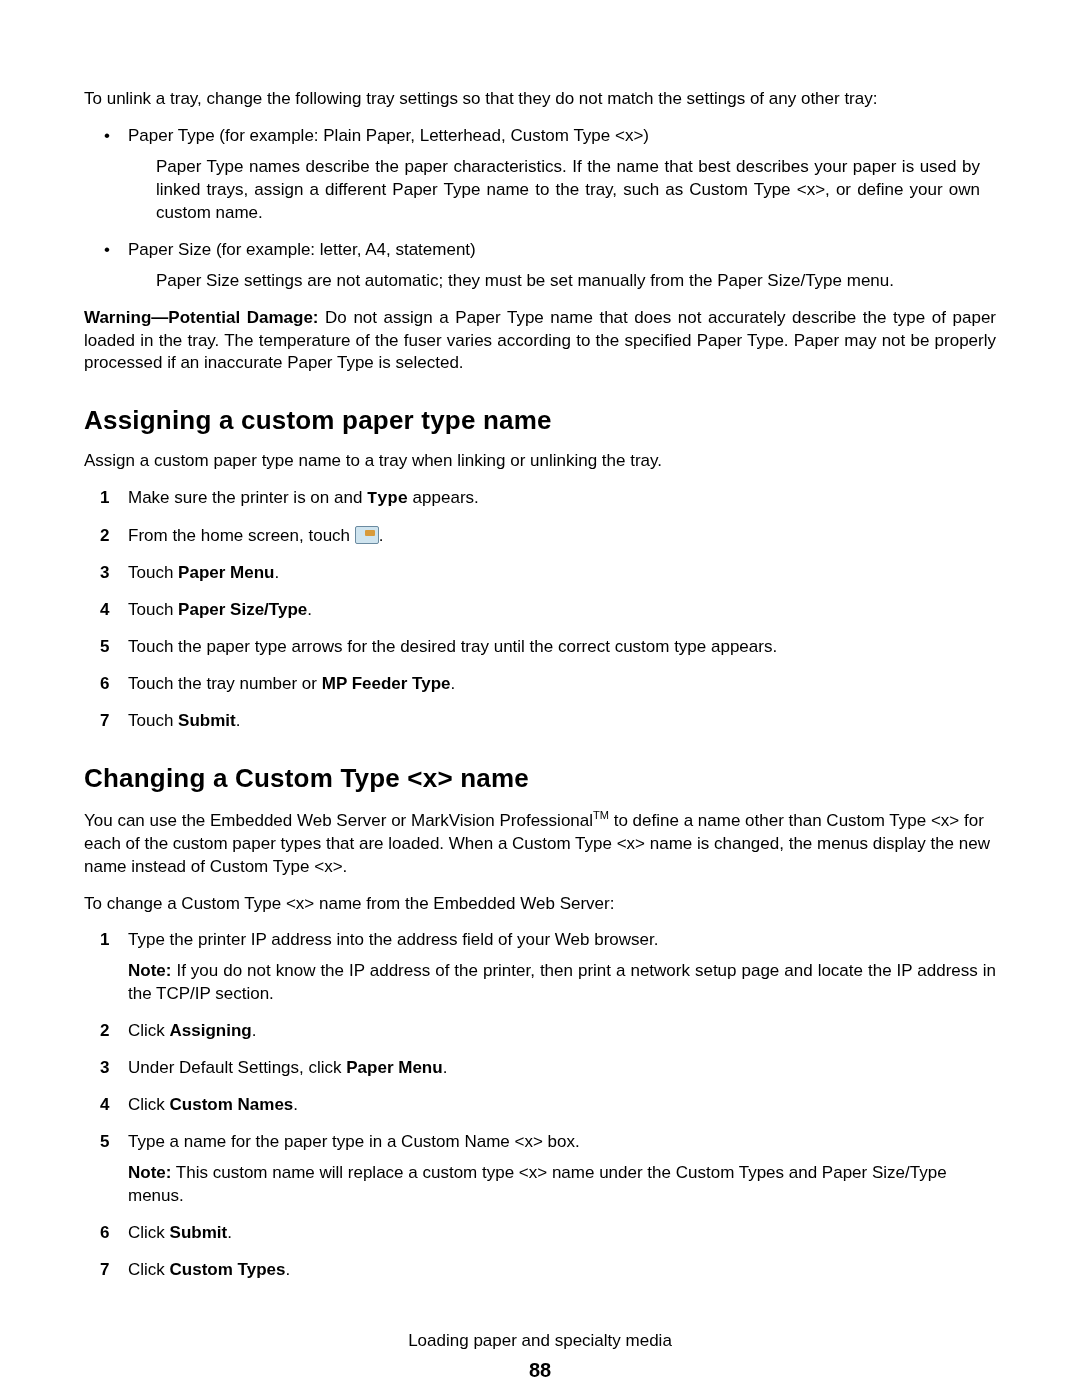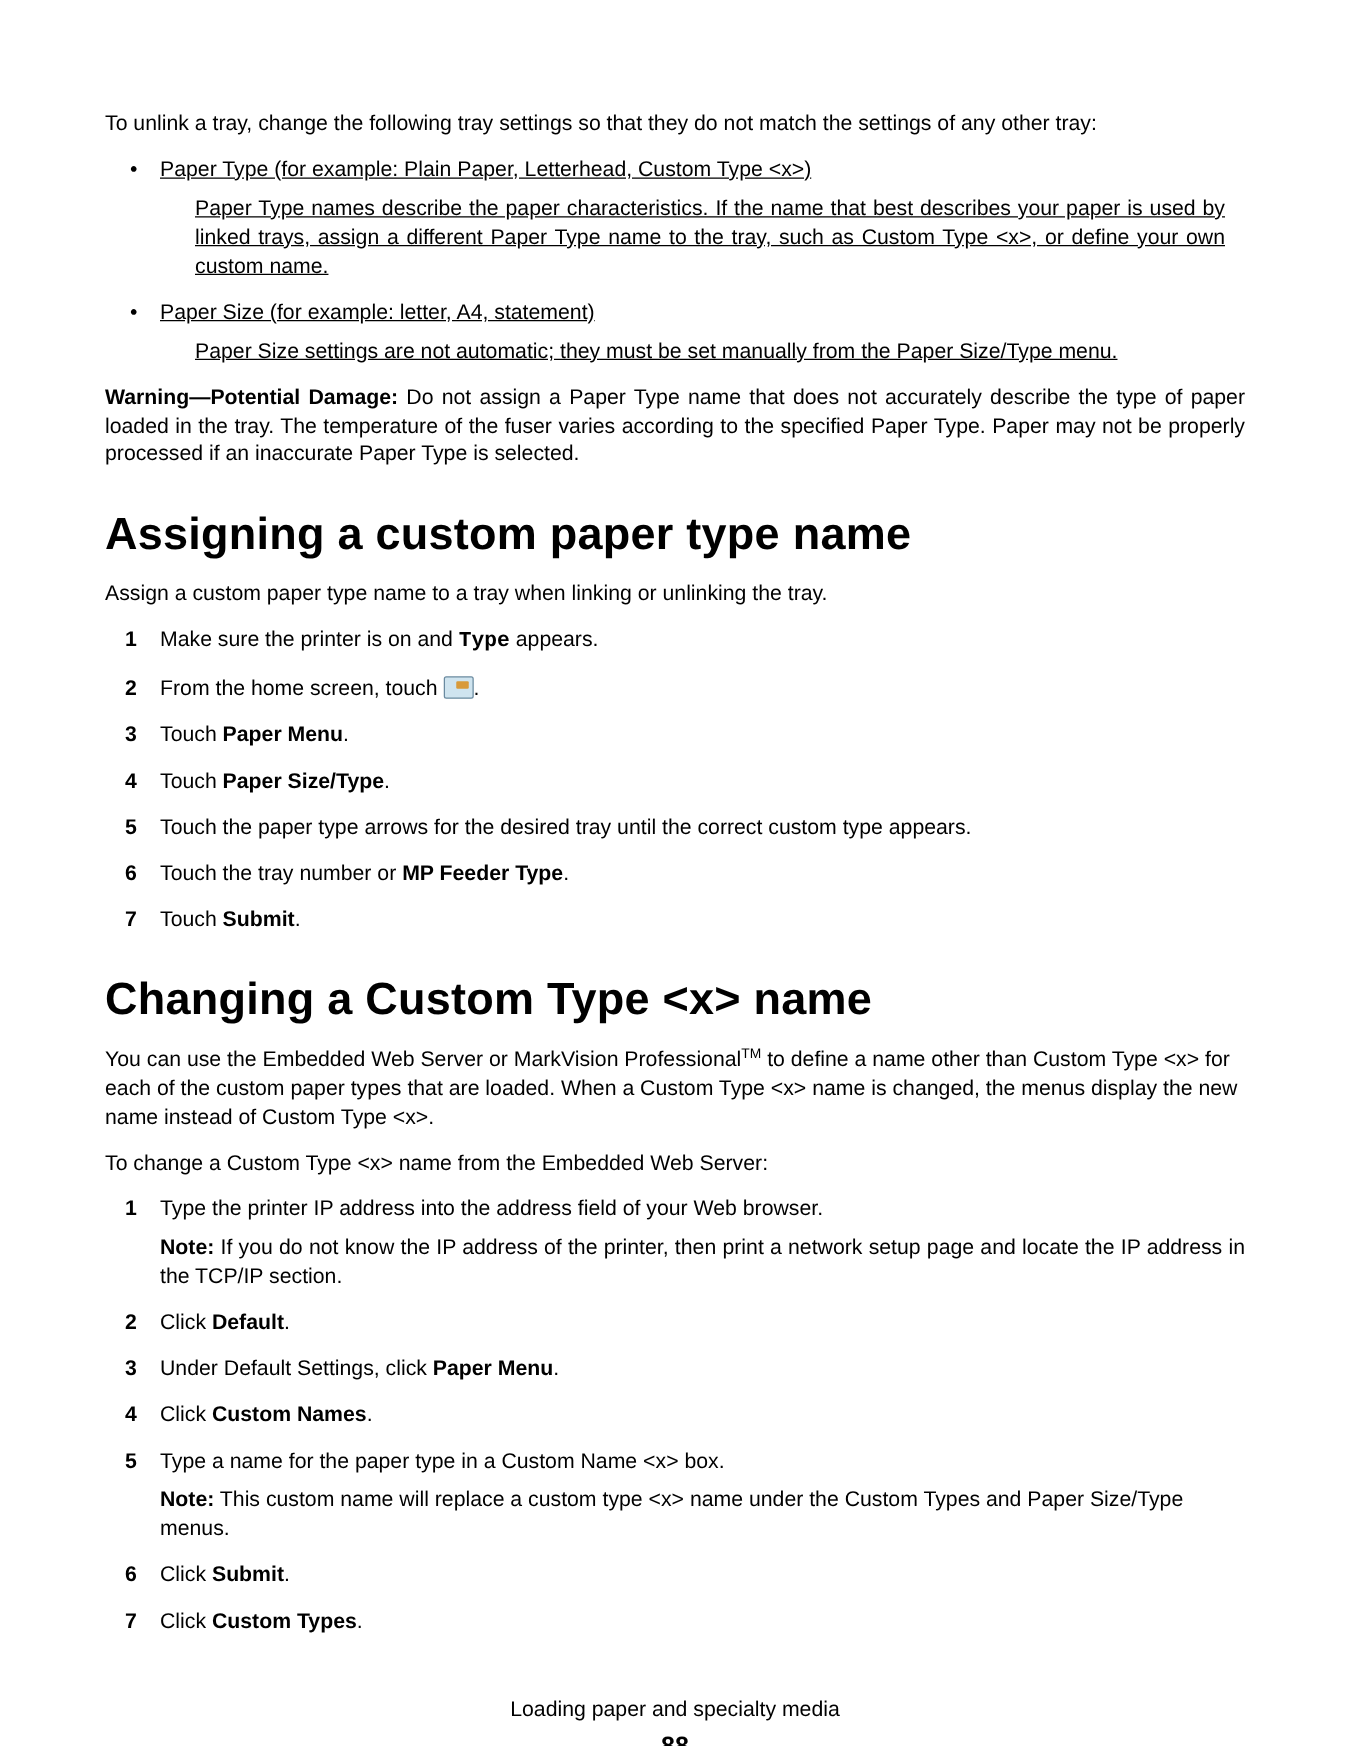--- a/index.html
+++ b/index.html
@@ -17,37 +17,36 @@
   .justify { text-align: justify; }
   ul.bullets {
     list-style: none;
     padding: 0;
     margin: 0 0 14px 0;
   }
   ul.bullets > li {
     position: relative;
     padding-left: 44px;
     margin: 0 16px 14px 0;
-    text-decoration: underline;
   }
   ul.bullets > li::before {
     content: "•";
     position: absolute;
     left: 20px;
     top: 0;
     font-size: 17px;
   }
   .sub-indent {
     margin-left: 28px;
     margin-top: 8px;
   }
   h2.section {
     font-family: Tahoma, "Segoe UI", Arial, sans-serif;
     font-weight: 700;
-    font-size: 36px;
+    font-size: 26px;
     margin: 28px 0 12px 0;
     letter-spacing: 0.2px;
   }
   ol.numbered {
     list-style: none;
     padding: 0;
     margin: 0 0 14px 0;
     counter-reset: step;
   }
   ol.numbered > li {
@@ -157,21 +156,21 @@
 <p>To change a Custom Type &lt;x&gt; name from the Embedded Web Server:</p>
 
 <ol class="numbered">
   <li>
     <span>Type the printer IP address into the address field of your Web browser.</span>
     <p class="note-block justify">
       <span class="bold">Note:</span><span> If you do not know the IP address of the printer, then print a network setup page and locate the IP address in the TCP/IP section.</span>
     </p>
   </li>
   <li>
-    <span>Click </span><span class="bold">Default</span><span>.</span>
+    <span>Click </span><span class="bold">Assigning</span><span>.</span>
   </li>
   <li>
     <span>Under Default Settings, click </span><span class="bold">Paper Menu</span><span>.</span>
   </li>
   <li>
     <span>Click </span><span class="bold">Custom Names</span><span>.</span>
   </li>
   <li>
     <span>Type a name for the paper type in a Custom Name &lt;x&gt; box.</span>
     <p class="note-block">

